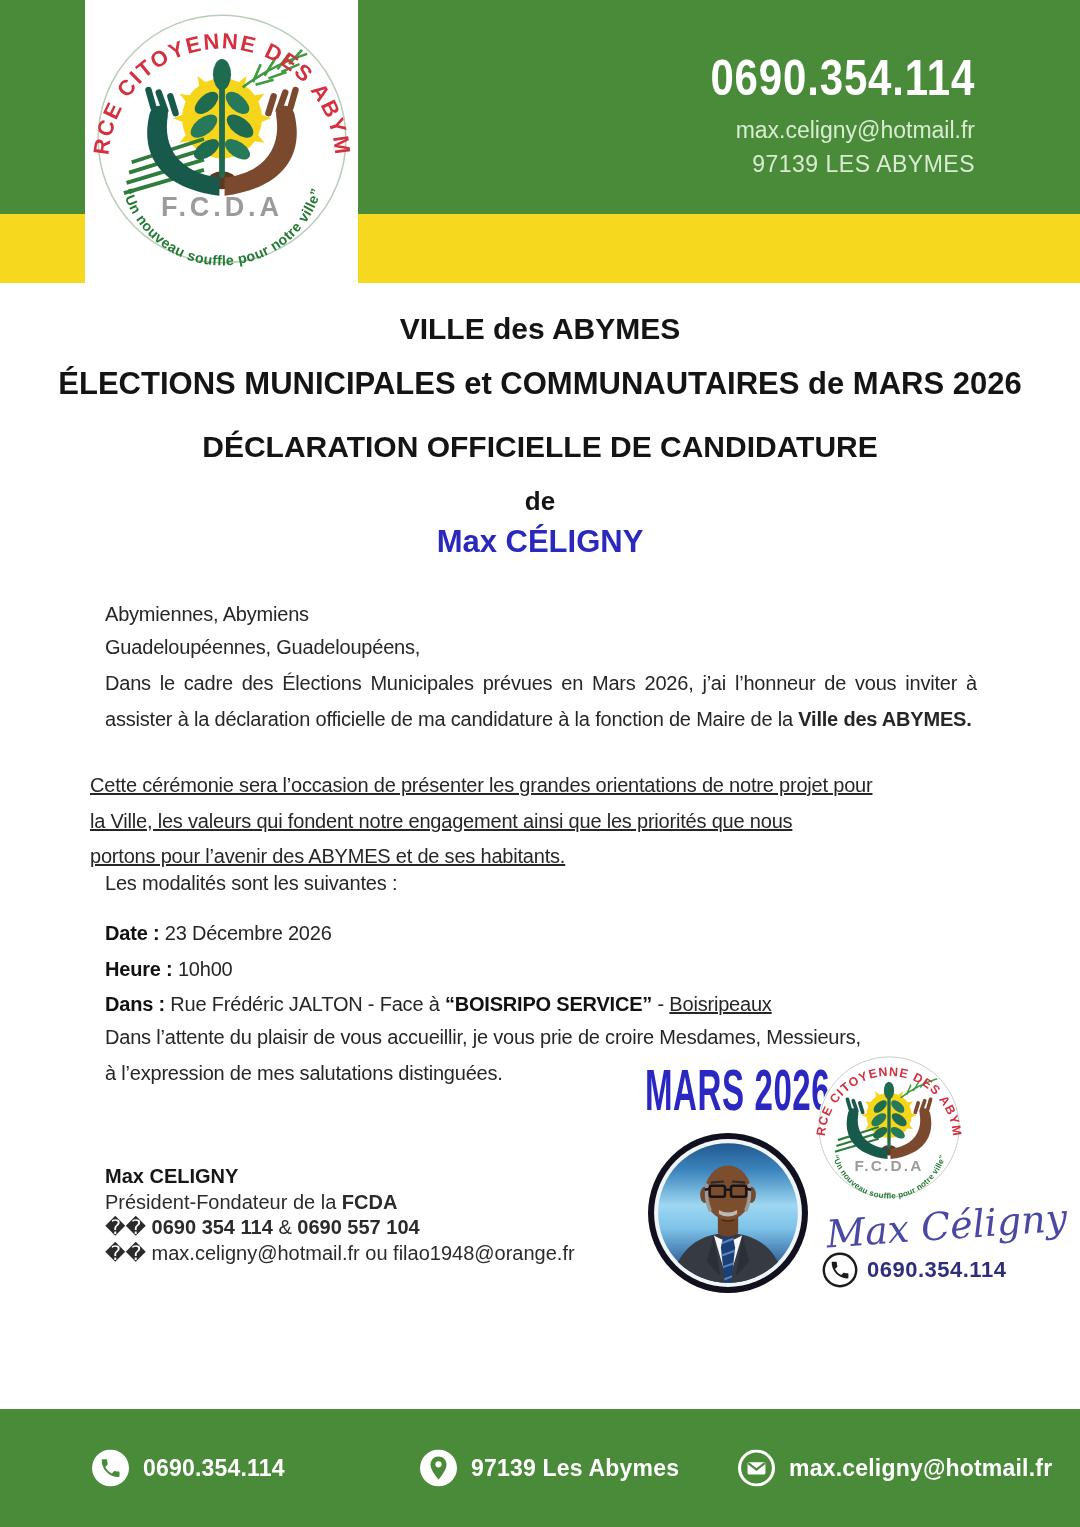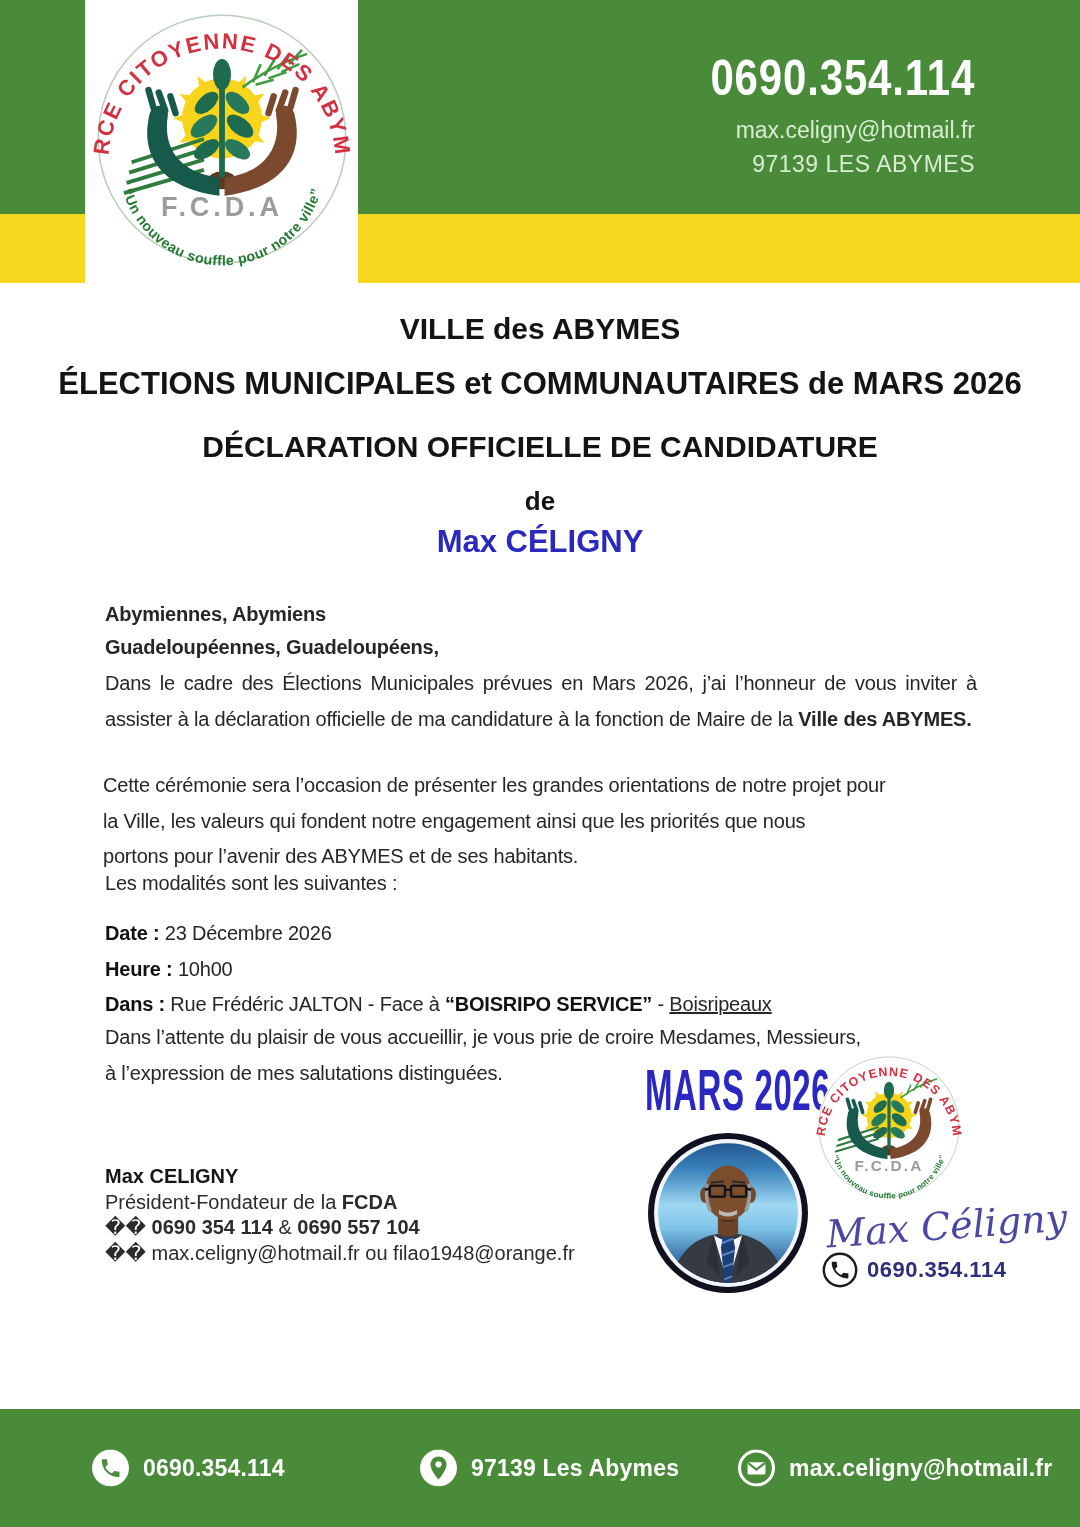--- a/index.html
+++ b/index.html
@@ -24,23 +24,23 @@
   
   .title{position:absolute;left:0;width:1080px;text-align:center;font-weight:bold;color:#141414;white-space:nowrap;}
   .t1{top:312px;font-size:30px;}
   .t2{top:366px;font-size:31px;}
   .t3{top:430px;font-size:30px;}
   .t4{top:486px;font-size:26px;}
   .t5{top:524px;font-size:31px;color:#2b29bd;}
 
   
   .bodytext{font-size:20px;letter-spacing:-.2px;color:#262626;}
-  .salutation{position:absolute;left:105px;top:598px;font-weight:bold;line-height:33px;font-size:20px;}
+  .salutation{position:absolute;left:105px;top:598px;font-weight:normal;line-height:33px;font-size:20px;}
   .p1{position:absolute;left:105px;top:666px;width:872px;margin:0;text-align:justify;line-height:35.5px;}
-  .p2{position:absolute;left:103px;top:768px;line-height:35.5px;white-space:nowrap;}
+  .p2{position:absolute;left:90px;top:768px;line-height:35.5px;white-space:nowrap;text-decoration:underline;}
   .modalites{position:absolute;left:105px;top:872px;}
   .details{position:absolute;left:105px;top:916px;line-height:35.5px;white-space:nowrap;}
   .details b{color:#111;}
   .u{text-decoration:underline;margin-top:21px;}
   .closing{position:absolute;left:105px;top:1020px;line-height:35.5px;white-space:nowrap;}
 
   
   .mars{position:absolute;left:645px;top:1062px;font-size:57px;font-weight:800;color:#2a28c0;
         transform:scaleX(.58);transform-origin:0 0;white-space:nowrap;letter-spacing:1px;line-height:1;}
   .logo-small{position:absolute;left:816px;top:1054px;width:146px;height:146px;}

